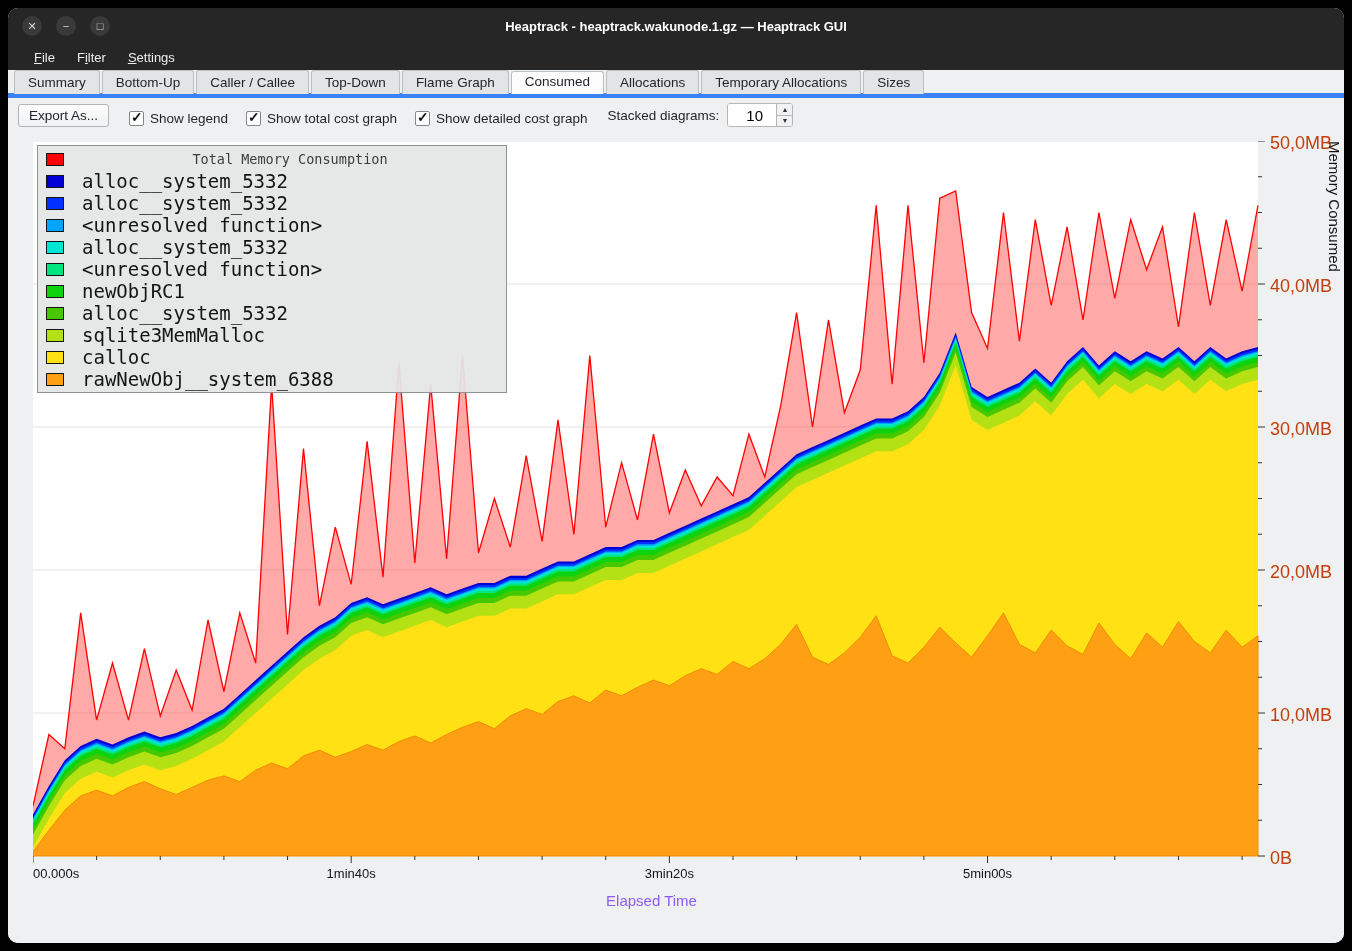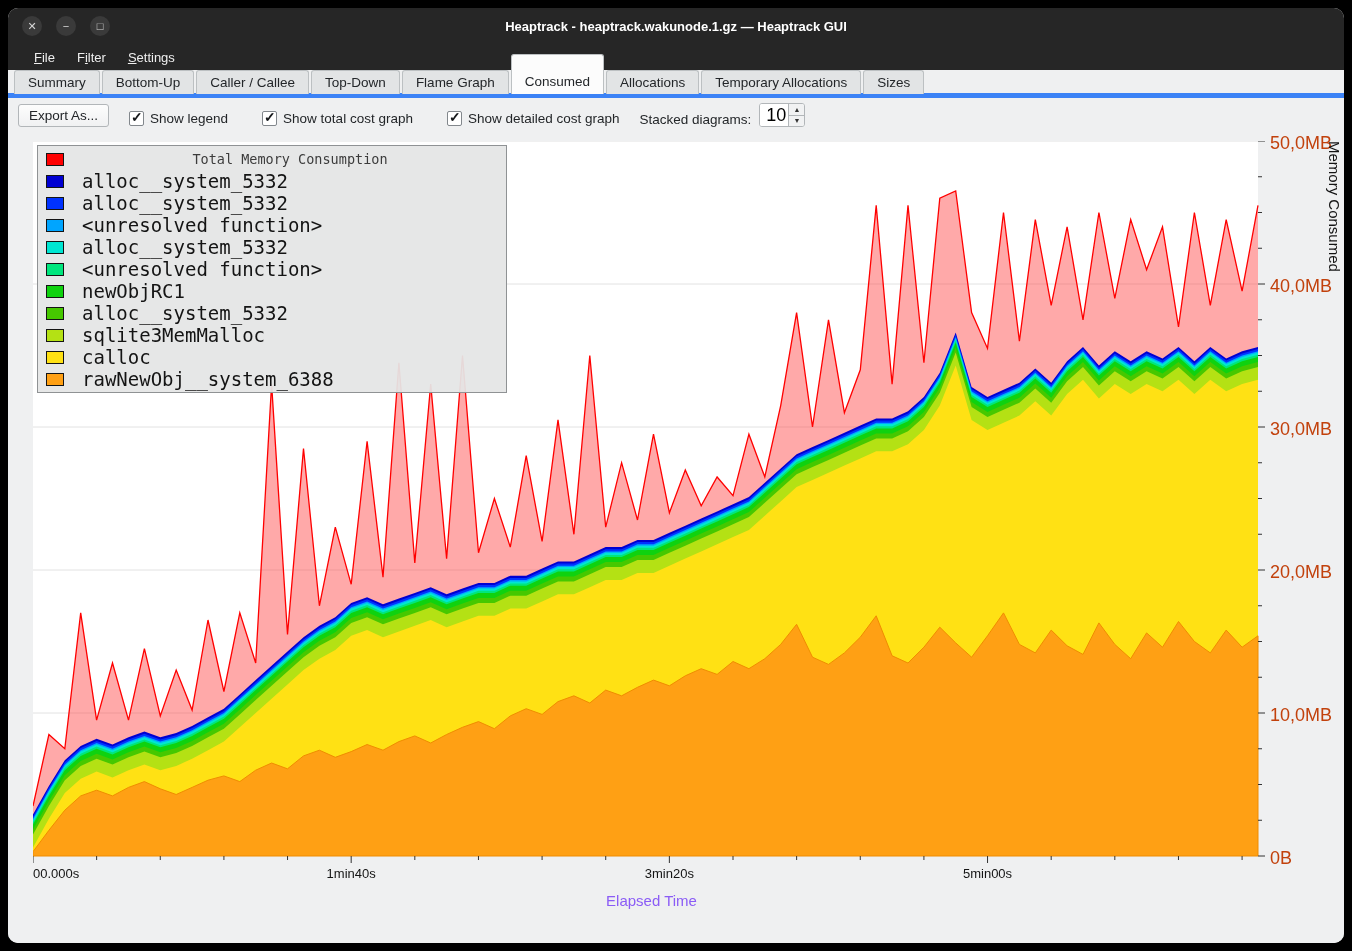--- a/index.html
+++ b/index.html
@@ -16,31 +16,31 @@
                font-size:13px; font-weight:bold; }
   
   .menubar { height:26px; background:#262626; display:flex; align-items:center; padding-left:16px; gap:2px; }
   .menu-item { color:#eeeeee; font-size:13px; padding:3px 10px; border-radius:3px; }
   
   .tabbar { height:28px; background:#eff0f1; display:flex; align-items:flex-end;
             padding:3px 6px 0 6px; border-bottom:5px solid #3b82f6; }
   .tab { border:1px solid #bcc0c2; border-bottom:none; border-radius:3px 3px 0 0;
          background:#e2e4e5; color:#232629; font-size:13.5px; padding:4px 13px; margin-right:2px;
          position:relative; top:1px; }
-  .tab.active { background:#fcfcfc; padding-top:19px; padding-bottom:5px; }
+  .tab.active { background:#fcfcfc; padding-top:2px; padding-bottom:5px; }
   
   .toolbar { height:34px; display:flex; align-items:center; gap:20px; padding:0 10px; background:#eff0f1; }
   .btn { border:1px solid #b2b6b9; border-radius:3px; background:linear-gradient(#fdfdfd,#f0f1f2);
          font-size:13.5px; color:#232629; padding:3px 10px; }
   .check-item { display:flex; align-items:center; gap:6px; font-size:13.5px; color:#232629; }
   .cb { width:15px; height:15px; border:1px solid #82878c; border-radius:2px; background:#fff; position:relative; flex:none; }
   .cb.checked::after { content:"\2713"; position:absolute; left:1px; top:-3px; font-size:14px; font-weight:bold; color:#15171a; }
-  .spin-wrap { display:flex; align-items:flex-end; gap:8px; font-size:13.5px; color:#232629; }
+  .spin-wrap { display:flex; align-items:center; gap:8px; font-size:13.5px; color:#232629; }
   .spin { display:inline-flex; border:1px solid #b2b6b9; border-radius:3px; background:#fff; height:24px; overflow:hidden; }
-  .spin input { border:none; outline:none; width:28px; font-size:18px; padding-left:6px; font-family:"Liberation Sans",sans-serif; }
+  .spin input { border:none; outline:none; width:48px; font-size:15px; padding-left:18px; font-family:"Liberation Sans",sans-serif; }
   .spin-btns { display:flex; flex-direction:column; border-left:1px solid #b2b6b9; width:16px; }
   .spin-btns div { flex:1; background:#f1f2f3; font-size:7px; color:#333; display:flex; align-items:center; justify-content:center; }
   .spin-btns div:first-child { border-bottom:1px solid #b2b6b9; }
   
   .chart-region { position:absolute; left:0; top:124px; right:0; bottom:0; background:#eff0f1; }
   #chart-svg { position:absolute; left:25px; top:9px; width:1233px; height:723px; background:transparent; }
   .plot-bg { fill:#ffffff; }
   .ylabel { position:absolute; left:1262px; font-size:18px; color:#c2410c; white-space:nowrap; }
   .xlabel { position:absolute; top:734px; font-size:13px; color:#141414; white-space:nowrap; }
   .x-title { position:absolute; top:760px; left:31px; width:1225px; text-align:center;
@@ -89,21 +89,21 @@
       <div class="tab">Top-Down</div>
       <div class="tab">Flame Graph</div>
       <div class="tab active">Consumed</div>
       <div class="tab">Allocations</div>
       <div class="tab">Temporary Allocations</div>
       <div class="tab">Sizes</div>
     </div>
 
   <div class="toolbar">
     <button class="btn">Export As...</button>
-    <div id="check-items" style="display:flex; gap:34px;margin-top:7px;">
+    <div id="check-items" style="display:flex; gap:18px;margin-top:7px;">
         <div class="check-item">
           <span class="cb checked"></span>
           <span>Show legend</span>
         </div>
         <div class="check-item">
           <span class="cb checked"></span>
           <span>Show total cost graph</span>
         </div>
         <div class="check-item">
           <span class="cb checked"></span>

